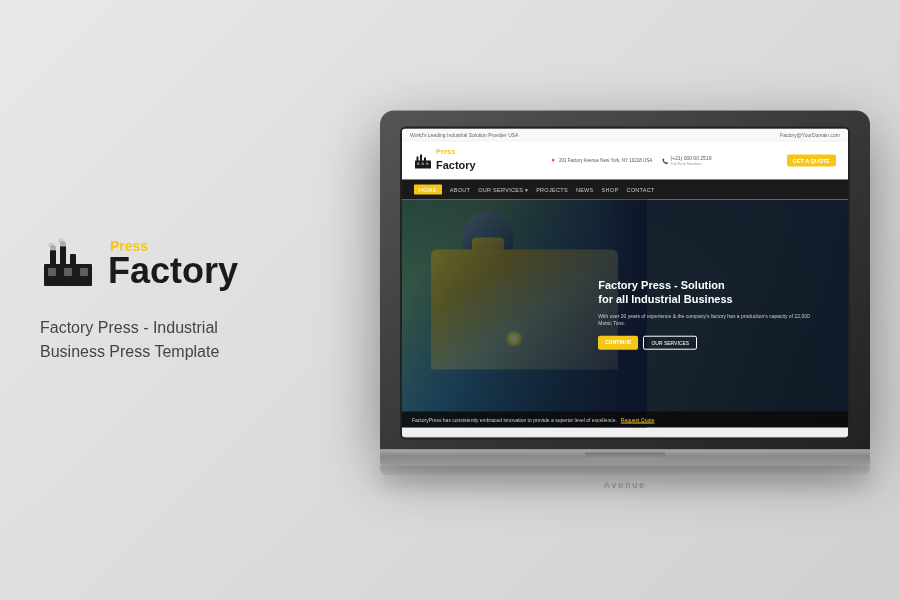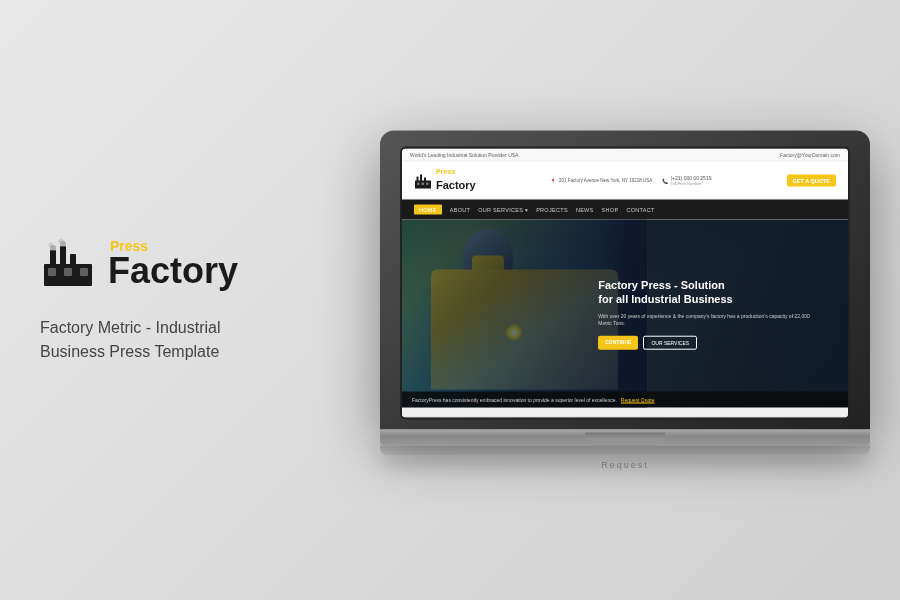--- a/index.html
+++ b/index.html
@@ -180,21 +180,21 @@
 
     .nav-item.active {
       background: #f5c518;
       color: #fff;
       padding: 2px 5px;
       border-radius: 1px;
     }
 
     .site-hero {
       position: relative;
-      height: 188px;
+      height: 228px;
       overflow: hidden;
     }
 
     .hero-bg {
       width: 100%;
       height: 100%;
       background: linear-gradient(135deg, #1a1a2e 0%, #2d3a3a 30%, #3a4a3a 60%, #2a3520 100%);
       position: relative;
     }
 
@@ -346,21 +346,21 @@
       <circle cx="11" cy="9" r="2.5" fill="#aaa" opacity="0.4"></circle>
       <circle cx="23" cy="8" r="3" fill="#888" opacity="0.6"></circle>
       <circle cx="21" cy="5" r="2.5" fill="#aaa" opacity="0.4"></circle>
     </svg>
     <div class="brand-text">
       <span class="brand-press">Press</span>
       <span class="brand-factory">Factory</span>
     </div>
   </div>
   <div class="brand-tagline">
-    <span>Factory Metric - Industrial</span><br>
+    <span>Factory Press - Industrial</span><br>
     <span>Business Press Template</span>
   </div>
 </div>
 
 <div class="laptop-container">
   <div class="laptop-outer">
     <div class="laptop-screen-bezel">
       <div class="screen-content">
 
         <div class="site-topbar">
@@ -449,14 +449,14 @@
         <div class="white-bar"></div>
 
       </div>
     </div>
   </div>
 
   <div class="laptop-base">
     <div class="laptop-notch"></div>
   </div>
   <div class="laptop-stand"></div>
-  <div class="macbook-label">Request</div>
+  <div class="macbook-label">Avenue</div>
 </div>
 
 </body></html>

